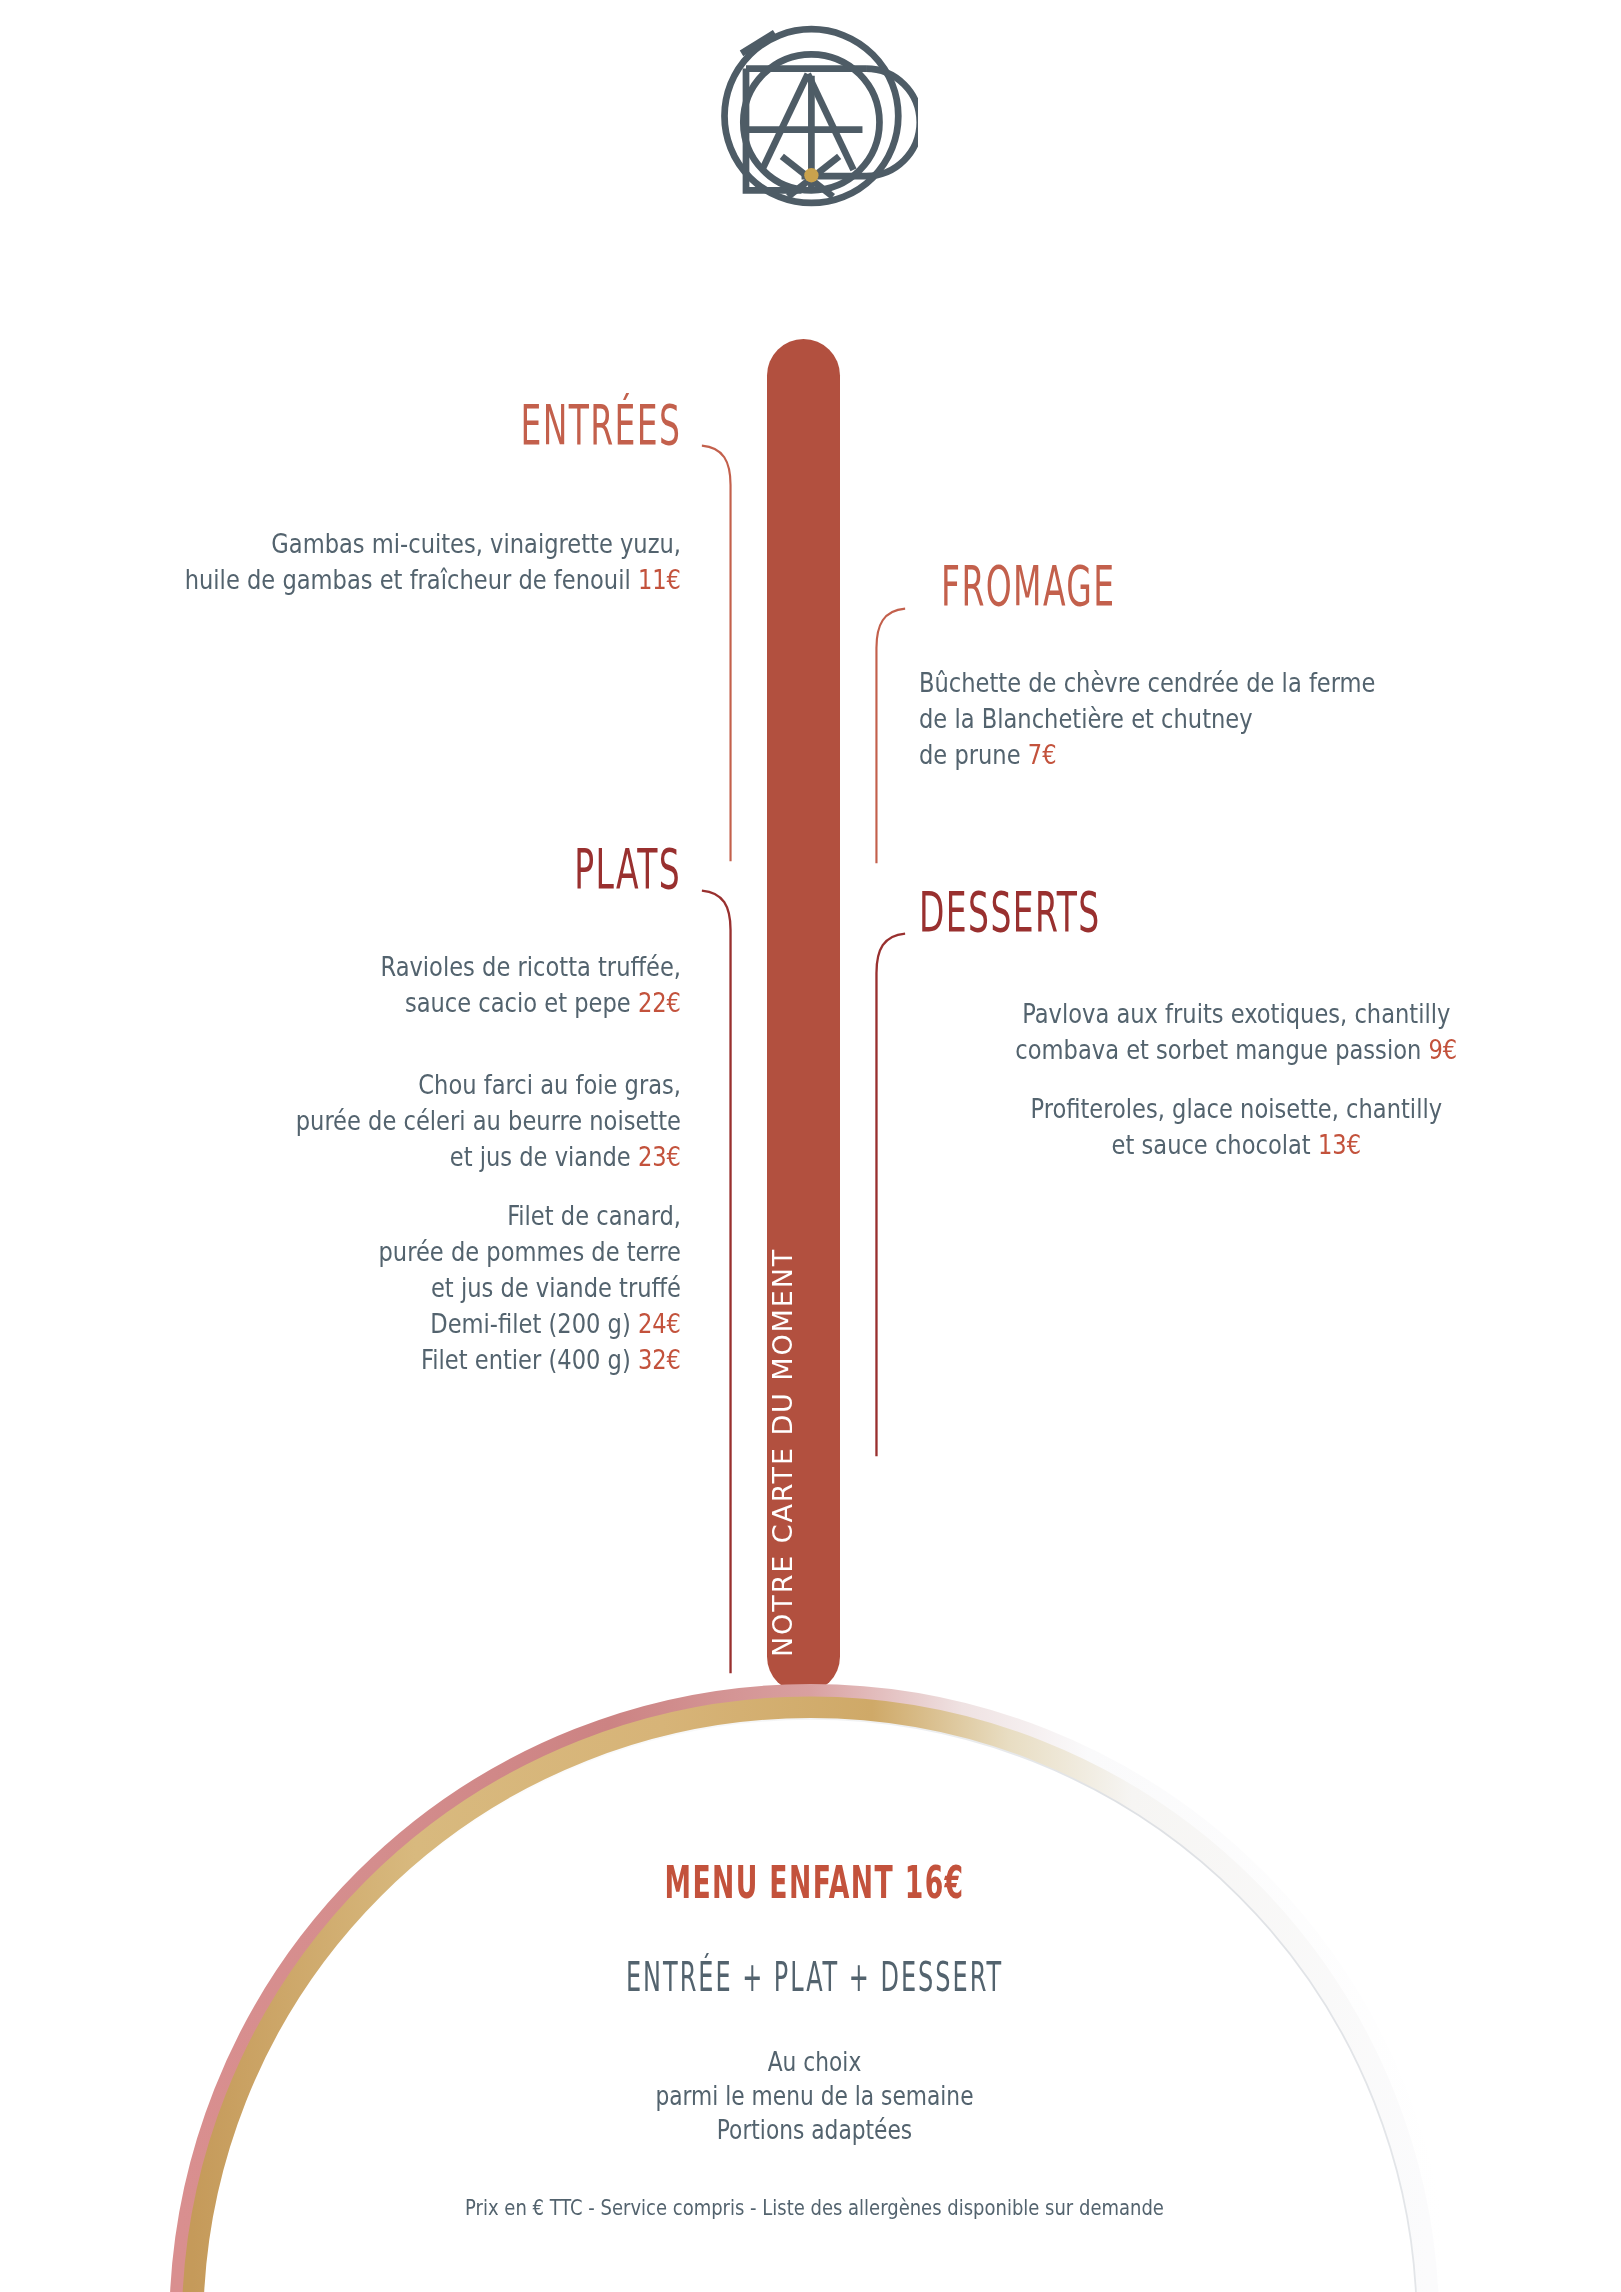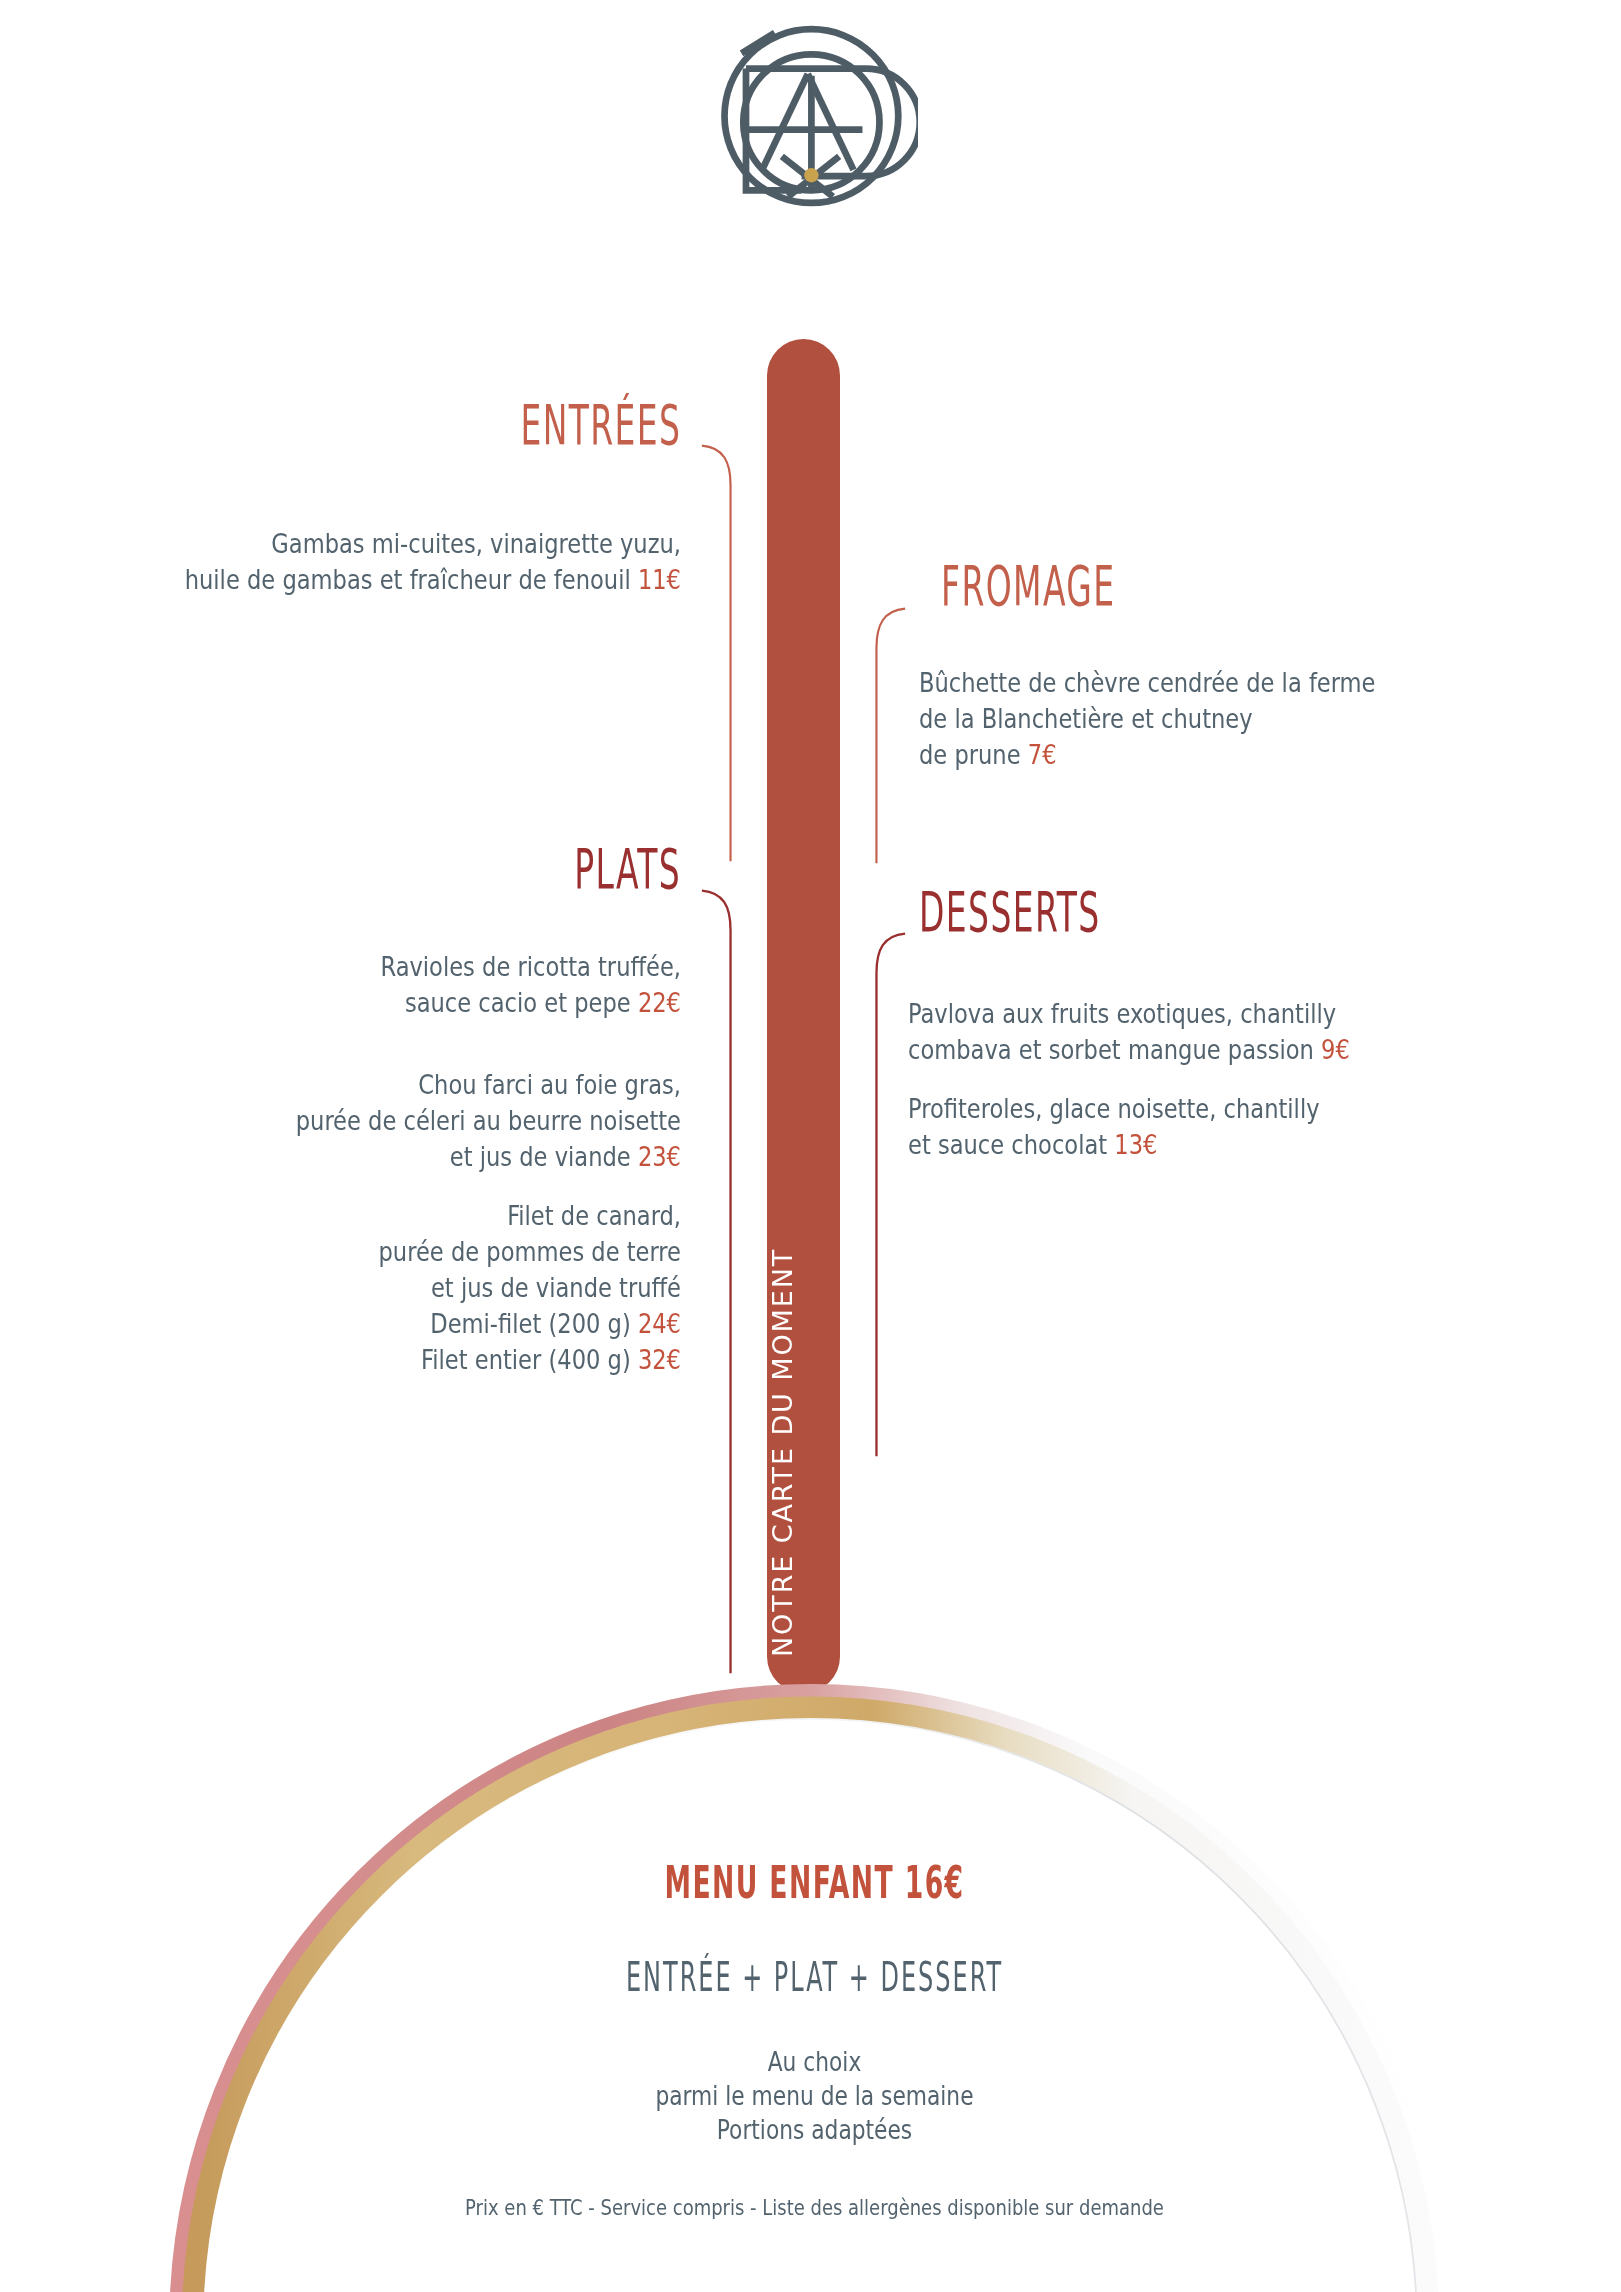--- a/index.html
+++ b/index.html
@@ -262,21 +262,21 @@
       <p class="dish"><span>Bûchette de chèvre cendrée de la ferme</span></p>
       <p class="dish"><span>de la Blanchetière et chutney</span></p>
       <p class="dish"><span>de prune </span><span class="price">7€</span></p>
     </div>
   </div>
 
   <div style="position:absolute; left:12.5px; top:888px;">
     <h2 class="heading dark">DESSERTS</h2>
   </div>
 
-  <div style="position:absolute; left:2px; top:996px; width:663px;">
+  <div style="position:absolute; left:22px; top:996px; width:663px;text-align:center;">
     <div>
       <p class="dish"><span>Pavlova aux fruits exotiques, chantilly</span></p>
       <p class="dish"><span>combava et sorbet mangue passion </span> <span class="price">9€</span></p>
     </div>
     <div class="gap-sm"></div>
     <div>
       <p class="dish"><span>Profiteroles, glace noisette, chantilly</span></p>
       <p class="dish"><span>et sauce chocolat </span><span class="price">13€</span></p>
     </div>
     <div class="gap-sm"></div>

